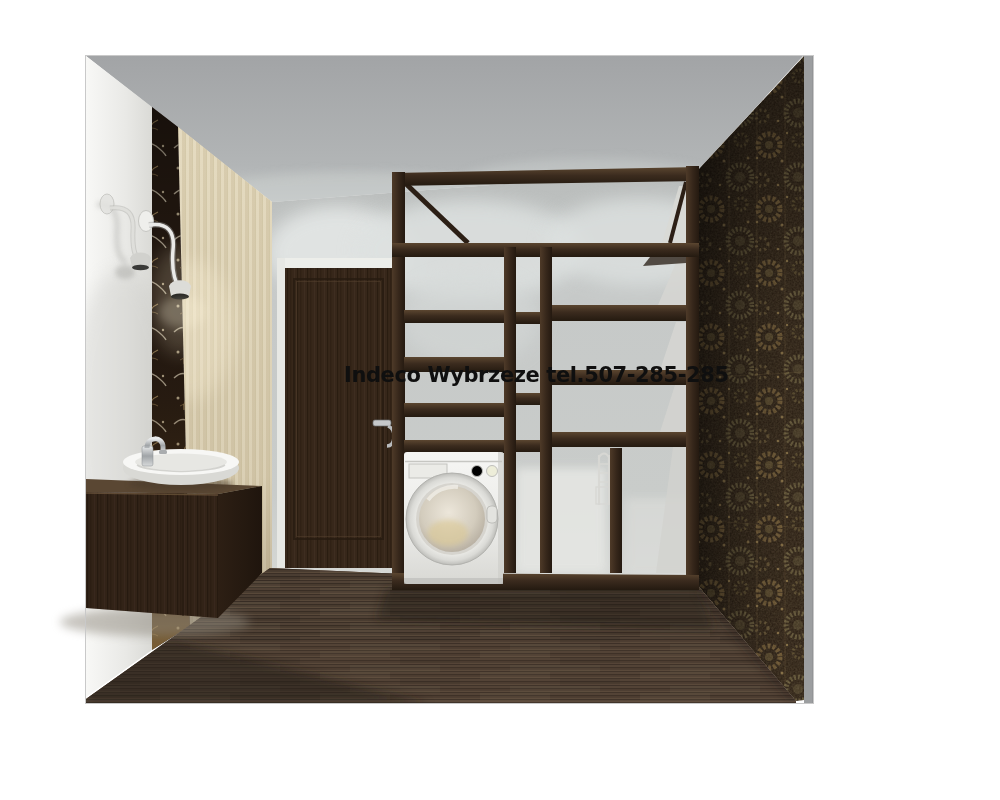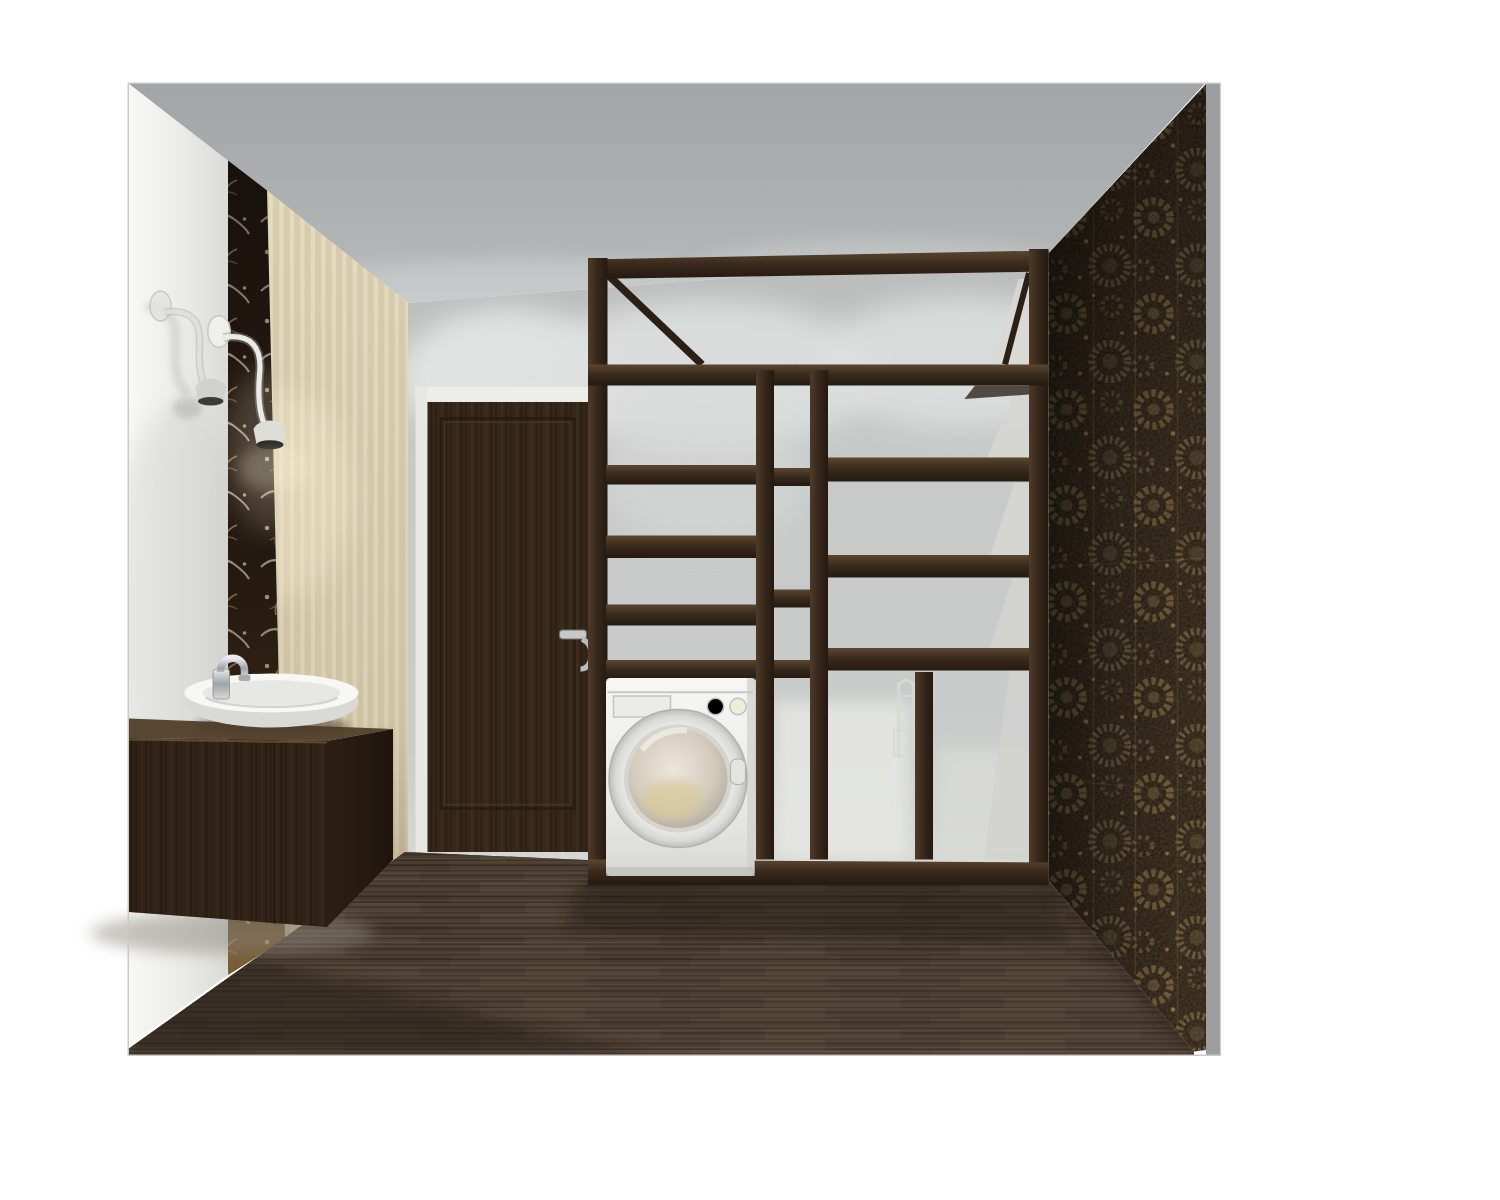--- a/index.html
+++ b/index.html
@@ -365,13 +365,14 @@
     <path d="M149,225 C168,222 175,232 173,250 C171,274 176,284 180,290" stroke="#9a9a96" stroke-width="6" fill="none" opacity="0.45"></path>
     <path d="M149,225 C168,222 175,232 173,250 C171,274 176,284 180,290" stroke="#eaeae8" stroke-width="3.5" fill="none"></path>
     <path d="M169,286 a11.5,8 0 0 1 22,0 l-2,10 l-18,0 Z" fill="#dcdcd8"></path>
     <ellipse cx="180" cy="296.5" rx="9" ry="3" fill="#1a1a18"></ellipse>
     <ellipse cx="183" cy="312" rx="24" ry="16" fill="#fff7dd" opacity="0.25" filter="url(#b8)"></ellipse>
   </g>
 
   <rect x="85.5" y="55.5" width="728" height="648" fill="none" stroke="#c9c9c9" stroke-width="1"></rect>
 </svg>
 
+<div class="watermark">Indeco Wybrzeze tel.507-285-285</div>
 </div>
 
 </body></html>

